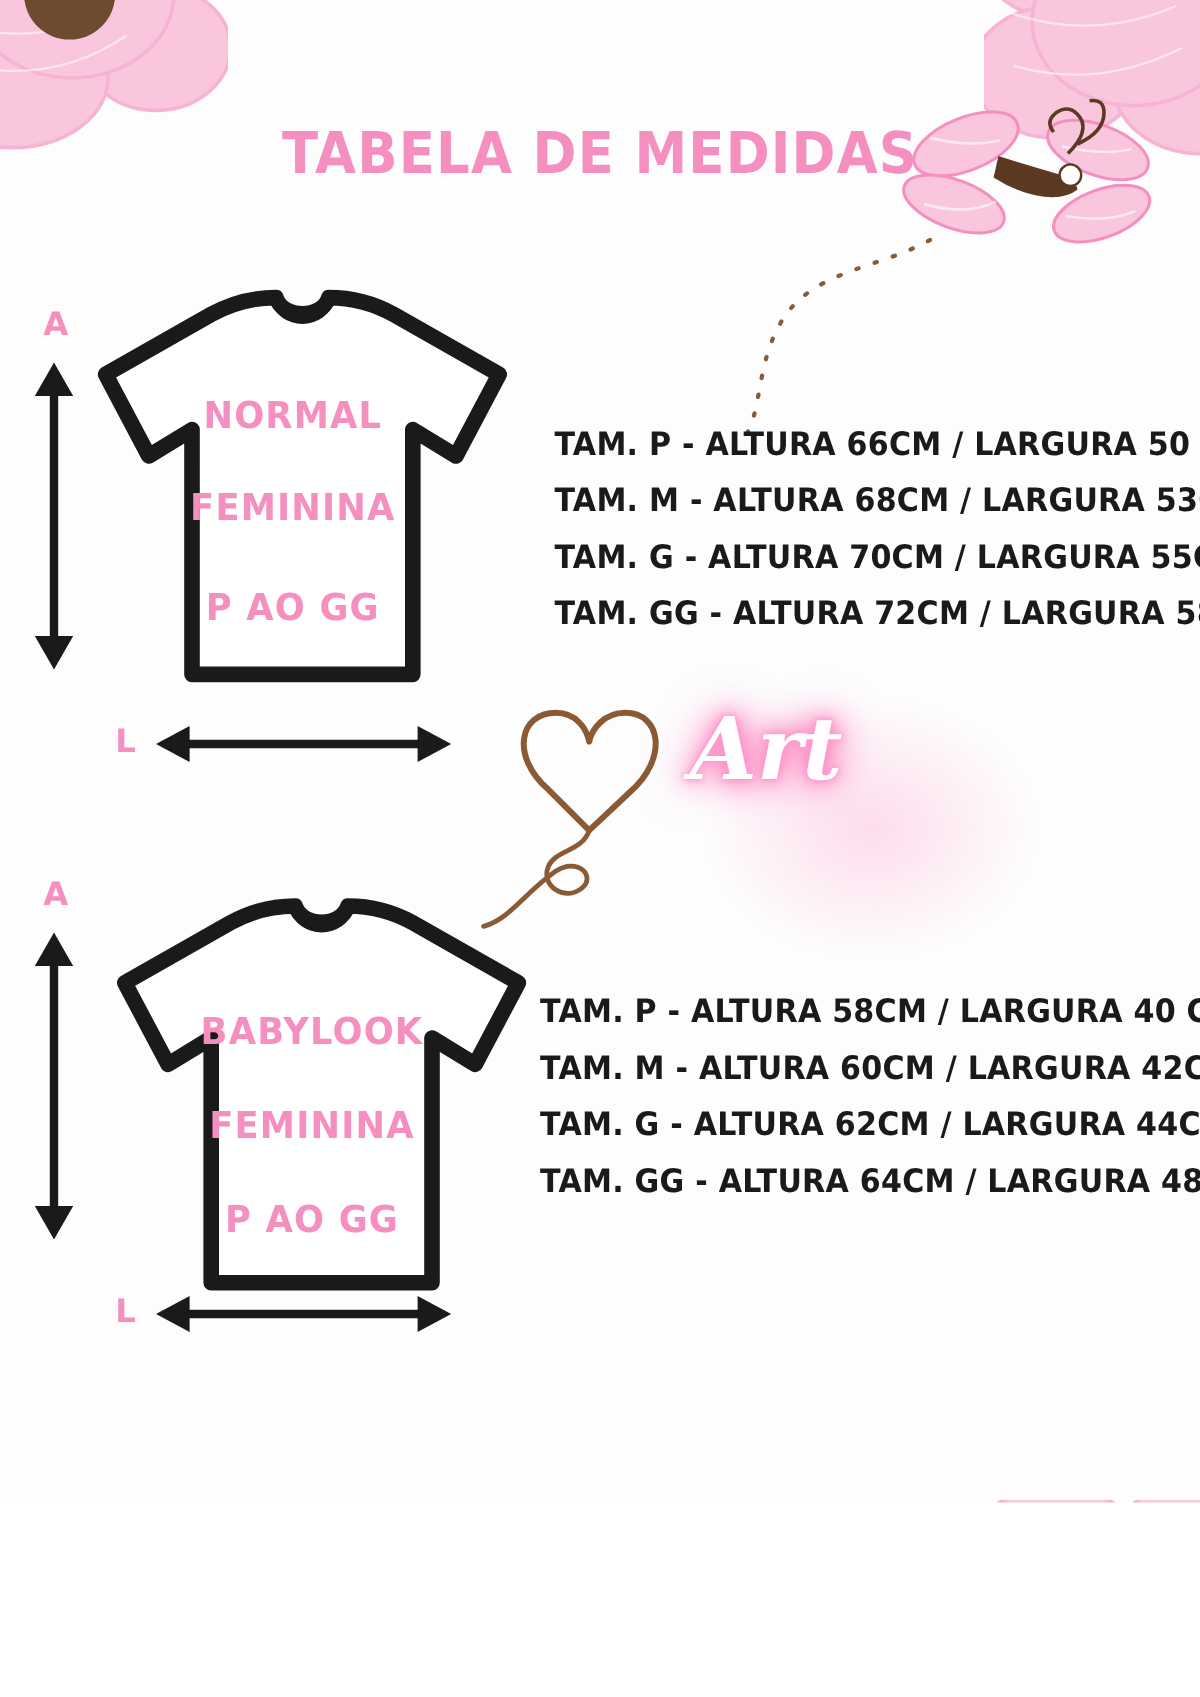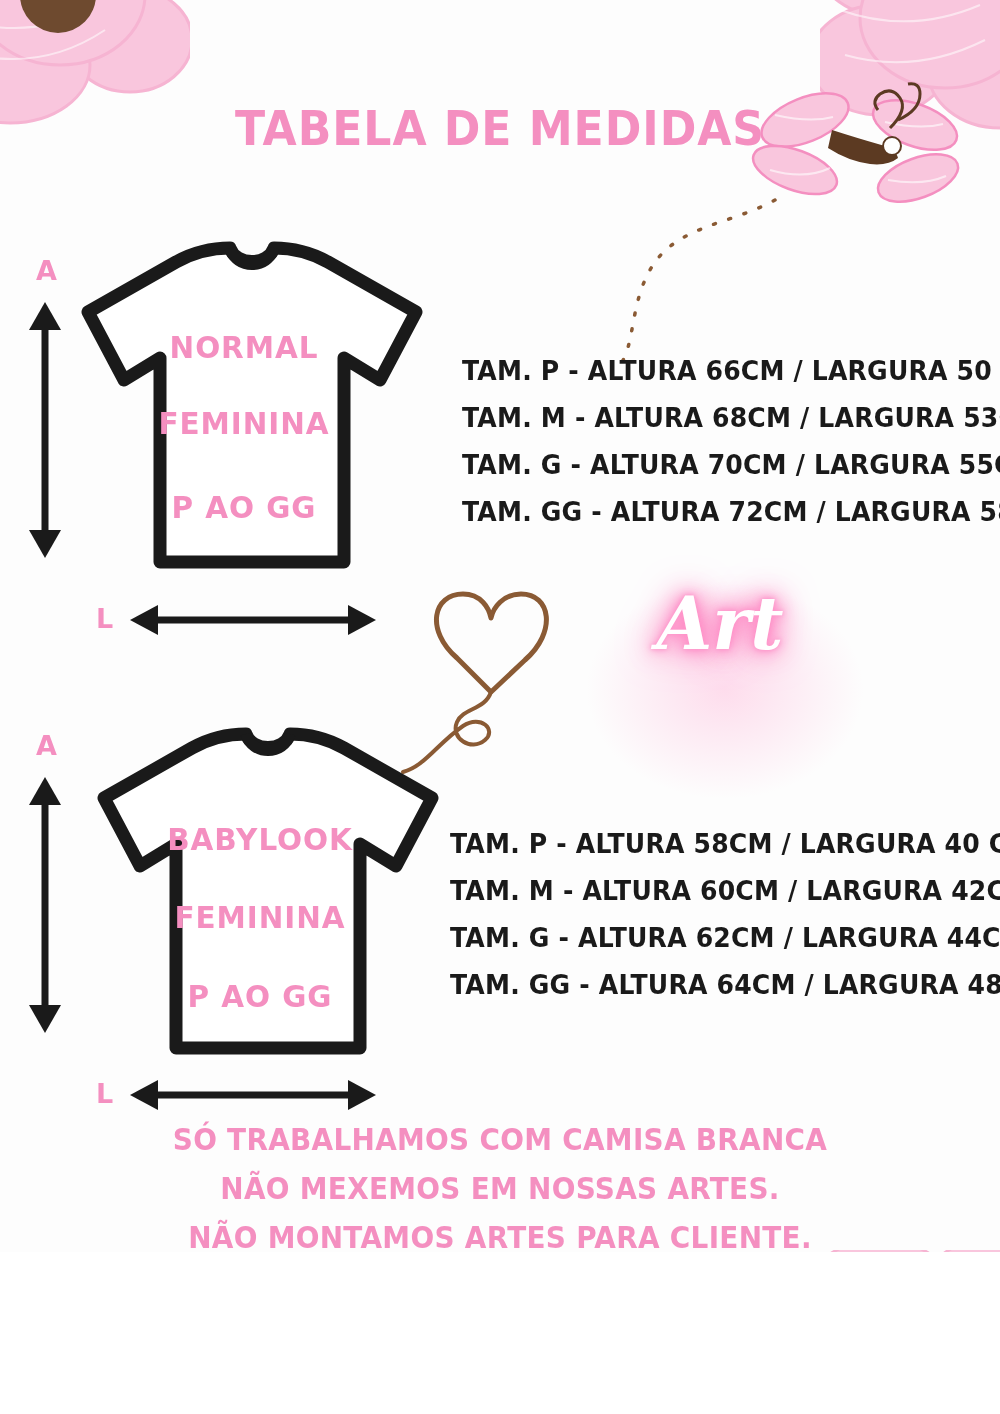--- a/index.html
+++ b/index.html
@@ -86,21 +86,21 @@
     transform: scaleX(.93);
     letter-spacing: .3px;
     margin-bottom: 14px;
   }
 
   
   .logo {
     position: absolute;
     left: 575px; top: 590px;
     width: 290px; height: 210px;
-    text-align: center;
+    text-align: left;
     color: #ffffff;
     font-family: "DejaVu Serif", serif;
     font-style: italic;
     font-weight: bold;
     text-shadow:
       0 0 4px #ff93c9,
       0 0 10px #ff93c9,
       0 0 22px #ff72b8,
       0 0 38px #ff5cae;
   }
@@ -267,21 +267,21 @@
       <path d="M106 112 C100 130 78 128 72 142 C65 158 86 172 100 160 C112 150 96 134 78 146
                C52 164 40 186 18 192" fill="none" stroke="#8a5a34" stroke-width="4" stroke-linecap="round"></path>
     </svg>
   </div>
 
   <div class="logo-glow"></div>
   <div class="logo">
     <div class="logo-top">Art</div>
   </div>
 
-  <div class="shirt-wrap" style="left:60px; top:726px; width:400px; height:350px;">
+  <div class="shirt-wrap" style="left:60px; top:747px; width:400px; height:350px;">
     <svg width="400" height="350" viewBox="0 0 400 350">
       <path d="M132 22 C150 12 168 8 186 8 C192 26 224 26 230 8 C248 8 266 12 284 22
                L372 72 L336 140 L300 118 L300 322 L116 322 L116 118 L80 140 L44 72 Z" fill="#ffffff" stroke="#1a1a1a" stroke-width="13" stroke-linejoin="round"></path>
       <path d="M186 8 C192 30 224 30 230 8" fill="none" stroke="#1a1a1a" stroke-width="11"></path>
     </svg>
     <div class="shirt-text" style="top:98px;">BABYLOOK</div>
     <div class="shirt-text" style="top:176px;">FEMININA</div>
     <div class="shirt-text" style="top:255px;">P AO GG</div>
   </div>
 
@@ -303,25 +303,20 @@
   </div>
   <div class="axis-label" style="left:96px; top:1078px;">L</div>
 
   <div class="meas-list" style="left:450px; top:828px;">
     <div class="meas-line">TAM. P - ALTURA 58CM / LARGURA 40 CM</div>
     <div class="meas-line">TAM. M - ALTURA 60CM / LARGURA 42CM</div>
     <div class="meas-line">TAM. G - ALTURA 62CM / LARGURA 44CM</div>
     <div class="meas-line">TAM. GG - ALTURA 64CM / LARGURA 48CM</div>
   </div>
 
-  <div class="notes" style="top:1122px;">
-    <div class="note-line">SÓ TRABALHAMOS COM CAMISA BRANCA</div>
-    <div class="note-line">NÃO MEXEMOS EM NOSSAS ARTES.</div>
-    <div class="note-line">NÃO MONTAMOS ARTES PARA CLIENTE.</div>
-  </div>
 
   <div class="papers">
     <svg width="260" height="100" viewBox="0 0 260 100">
       <rect x="40" y="10" width="150" height="90" rx="4" fill="#fde8b8" transform="rotate(-6 115 55)"></rect>
       <rect x="70" y="16" width="150" height="90" rx="4" fill="#f8c6cf" transform="rotate(5 145 61)"></rect>
       <rect x="20" y="28" width="150" height="85" rx="4" fill="#bfe3f5" transform="rotate(-2 95 70)"></rect>
       <path d="M112 40 q24 -10 36 4 q10 12 -6 18 q-20 8 -34 -2 q-12 -10 4 -18 q16 -8 30 -2" fill="none" stroke="#b8c4cc" stroke-width="5" stroke-linecap="round"></path>
     </svg>
   </div>
 

